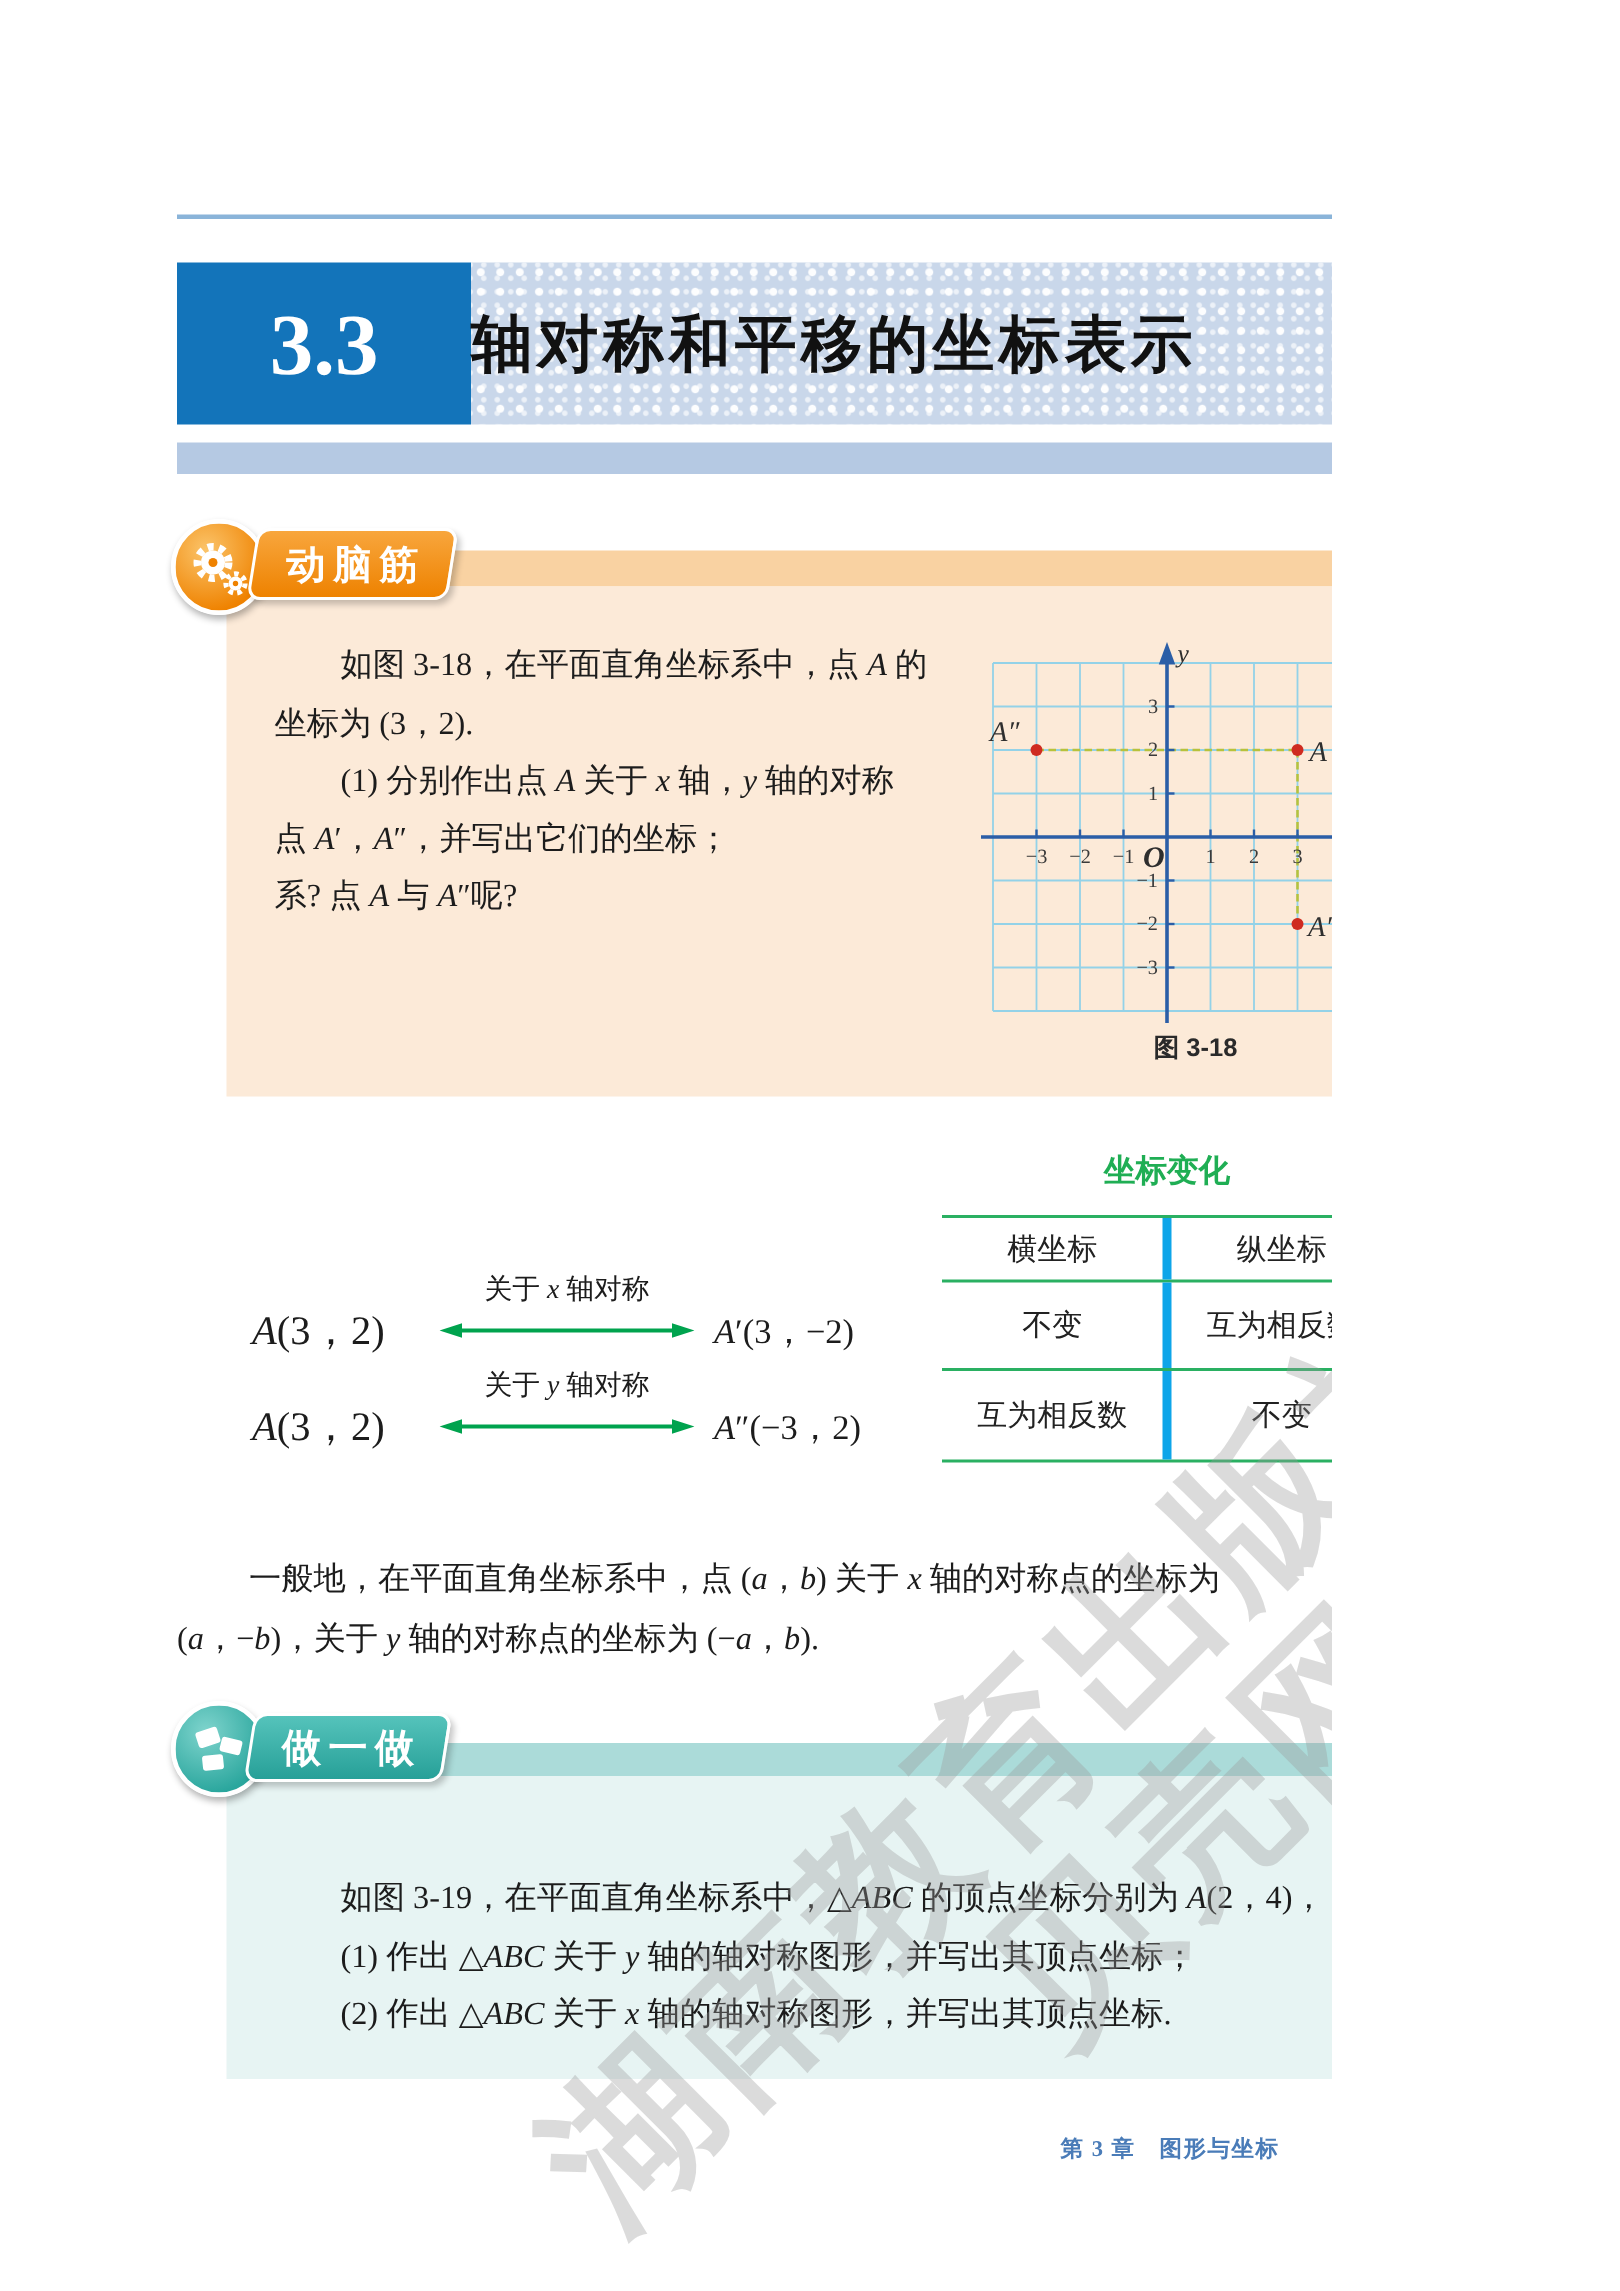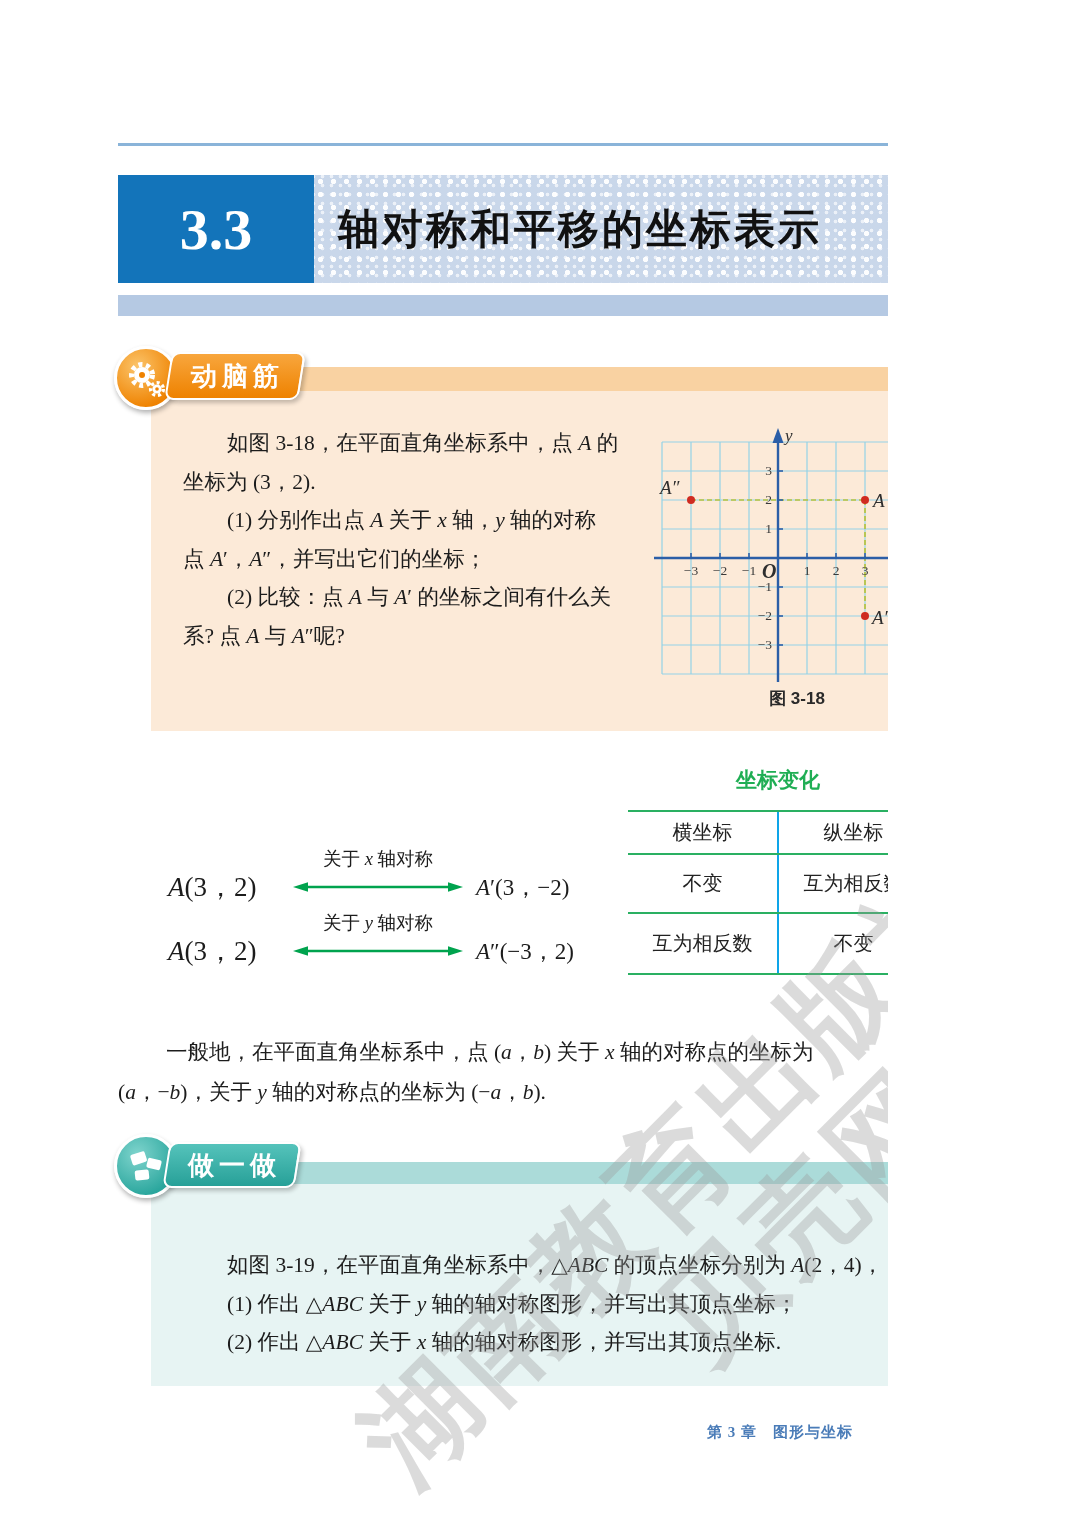--- a/index.html
+++ b/index.html
@@ -11,21 +11,21 @@
   .top-rule{left:118px;top:143px;width:842px;height:3px;background:#8ab4d9;}
   .hdr-num{left:118px;top:175px;width:196px;height:108px;background:#1374ba;color:#fff;
            display:flex;align-items:center;justify-content:center;
            font-size:58px;font-weight:700;font-family:"Liberation Serif",serif;}
   .hdr-band{left:314px;top:175px;width:630px;height:108px;background-color:#c9d7ea;
             background-image:radial-gradient(circle, rgba(255,255,255,.95) 2.3px, rgba(255,255,255,0) 3px),
                              radial-gradient(circle, rgba(255,255,255,.65) 1.5px, rgba(255,255,255,0) 2.2px);
             background-size:13px 13px,9px 9px;background-position:0 0,4px 6px;
             display:flex;align-items:center;}
   .hdr-title{font-family:"Liberation Sans","DejaVu Sans",sans-serif;font-weight:900;
-             font-size:41px;letter-spacing:3px;color:#111;padding-left:24px;white-space:nowrap;}
+             font-size:41px;letter-spacing:3px;color:#111;white-space:nowrap;}
   .hdr-subband{left:118px;top:295px;width:840px;height:21px;background:#b5c9e3;}
 
   
   .badge-circle{width:58px;height:58px;border-radius:50%;border:3px solid #fff;
                 box-shadow:1px 3px 5px rgba(0,0,0,.3);}
   .circ-orange{background:radial-gradient(circle at 35% 30%, #fbc46a, #ef8200 75%);}
   .circ-teal{background:radial-gradient(circle at 35% 30%, #7fd4cd, #2aa69d 75%);}
   .tag{border:2.5px solid #fff;border-radius:9px;transform:skewX(-9deg);
        box-shadow:3px 3px 4px rgba(0,0,0,.22);display:flex;align-items:center;justify-content:center;}
   .tag-orange{background:linear-gradient(#f8a63d,#ee8200);}
@@ -44,21 +44,21 @@
                font-family:"Liberation Sans","DejaVu Sans",sans-serif;
                font-weight:700;font-size:17px;color:#2a2a2a;}
 
   
   .tbl-title{left:628px;top:766px;width:300px;text-align:center;font-size:21px;
              font-weight:700;color:#1fae54;}
   .tbl{left:628px;top:810px;width:300px;border-top:2px solid #2ab062;}
   .tr{display:flex;border-bottom:2px solid #2ab062;}
   .td{width:50%;display:flex;align-items:center;justify-content:center;
       font-size:20px;color:#222;}
-  .td:first-child{border-right:2px solid #0ea5e9;}
+  .td:first-child{border-right:6px solid #0ea5e9;}
   .tr-h{height:41px;}.tr-1{height:57px;}.tr-2{height:59px;}
 
   
   .map{position:absolute;left:168px;display:grid;grid-template-columns:122px 176px auto;
        grid-template-rows:27px 30px;align-items:center;}
   .map-lbl{grid-column:2;grid-row:1;text-align:center;font-size:18.5px;white-space:nowrap;}
   .map-from{grid-row:2;grid-column:1;font-size:27px;white-space:nowrap;}
   .map-arrow{grid-row:2;grid-column:2;justify-self:center;}
   .map-to{grid-row:2;grid-column:3;padding-left:10px;font-size:23px;white-space:nowrap;}
 
@@ -111,21 +111,20 @@
   </div>
   <div class="abs tag tag-orange" style="left:168px;top:352px;width:130px;height:44px;">
     <span>动脑筋</span>
   </div>
 
   <div class="abs brain-text">
     <div class="ind">如图 3-18，在平面直角坐标系中，点 <i>A</i> 的</div>
     <div>坐标为 (3，2).</div>
     <div class="ind">(1) 分别作出点 <i>A</i> 关于 <i>x</i> 轴，<i>y</i> 轴的对称</div>
     <div>点 <i>A</i>′，<i>A</i>″，并写出它们的坐标；</div>
-    <div class="ind">(2) 比较：点 <i>A</i> 与 <i>A</i>′ 的坐标之间有什么关</div>
     <div>系? 点 <i>A</i> 与 <i>A</i>″呢?</div>
   </div>
 
   <svg class="abs" style="left:652px;top:428px;" width="290" height="258" viewBox="0 0 290 258">
 
     <g stroke="#93d2e8" stroke-width="1.2">
       <line x1="10" y1="14" x2="10" y2="246"></line>
         <line x1="39" y1="14" x2="39" y2="246"></line>
       <line x1="68" y1="14" x2="68" y2="246"></line>
         <line x1="97" y1="14" x2="97" y2="246"></line>

